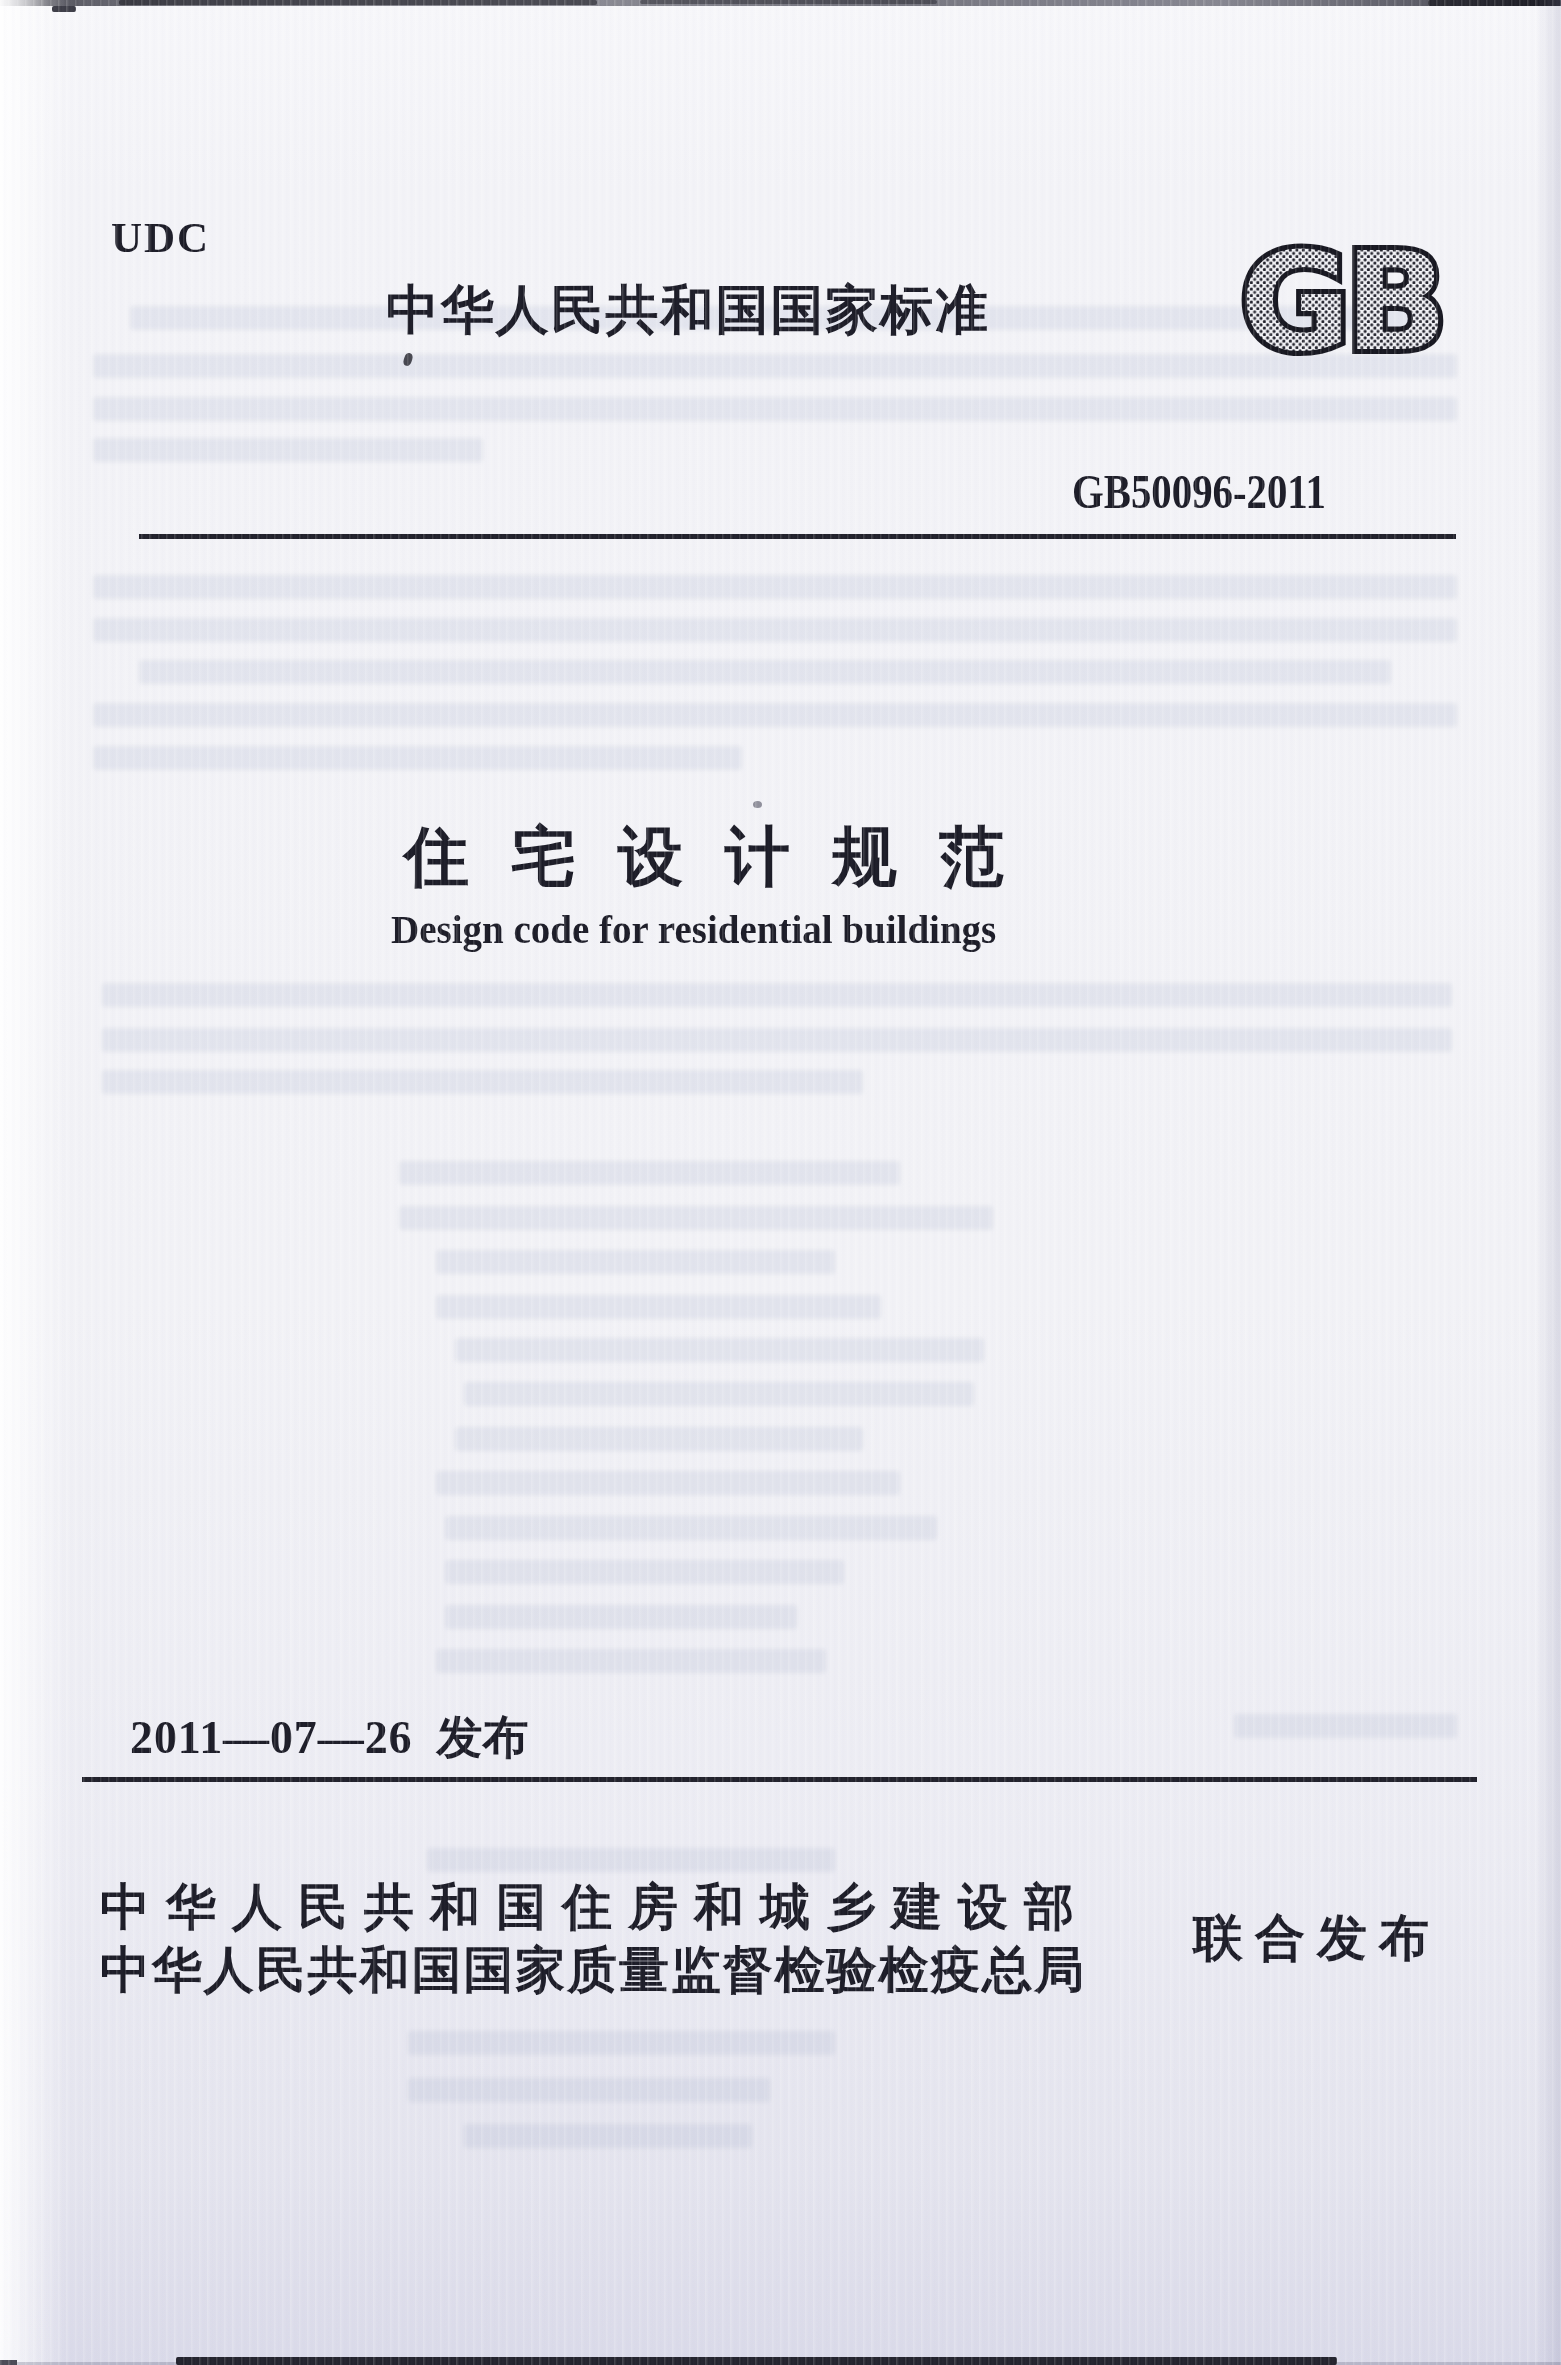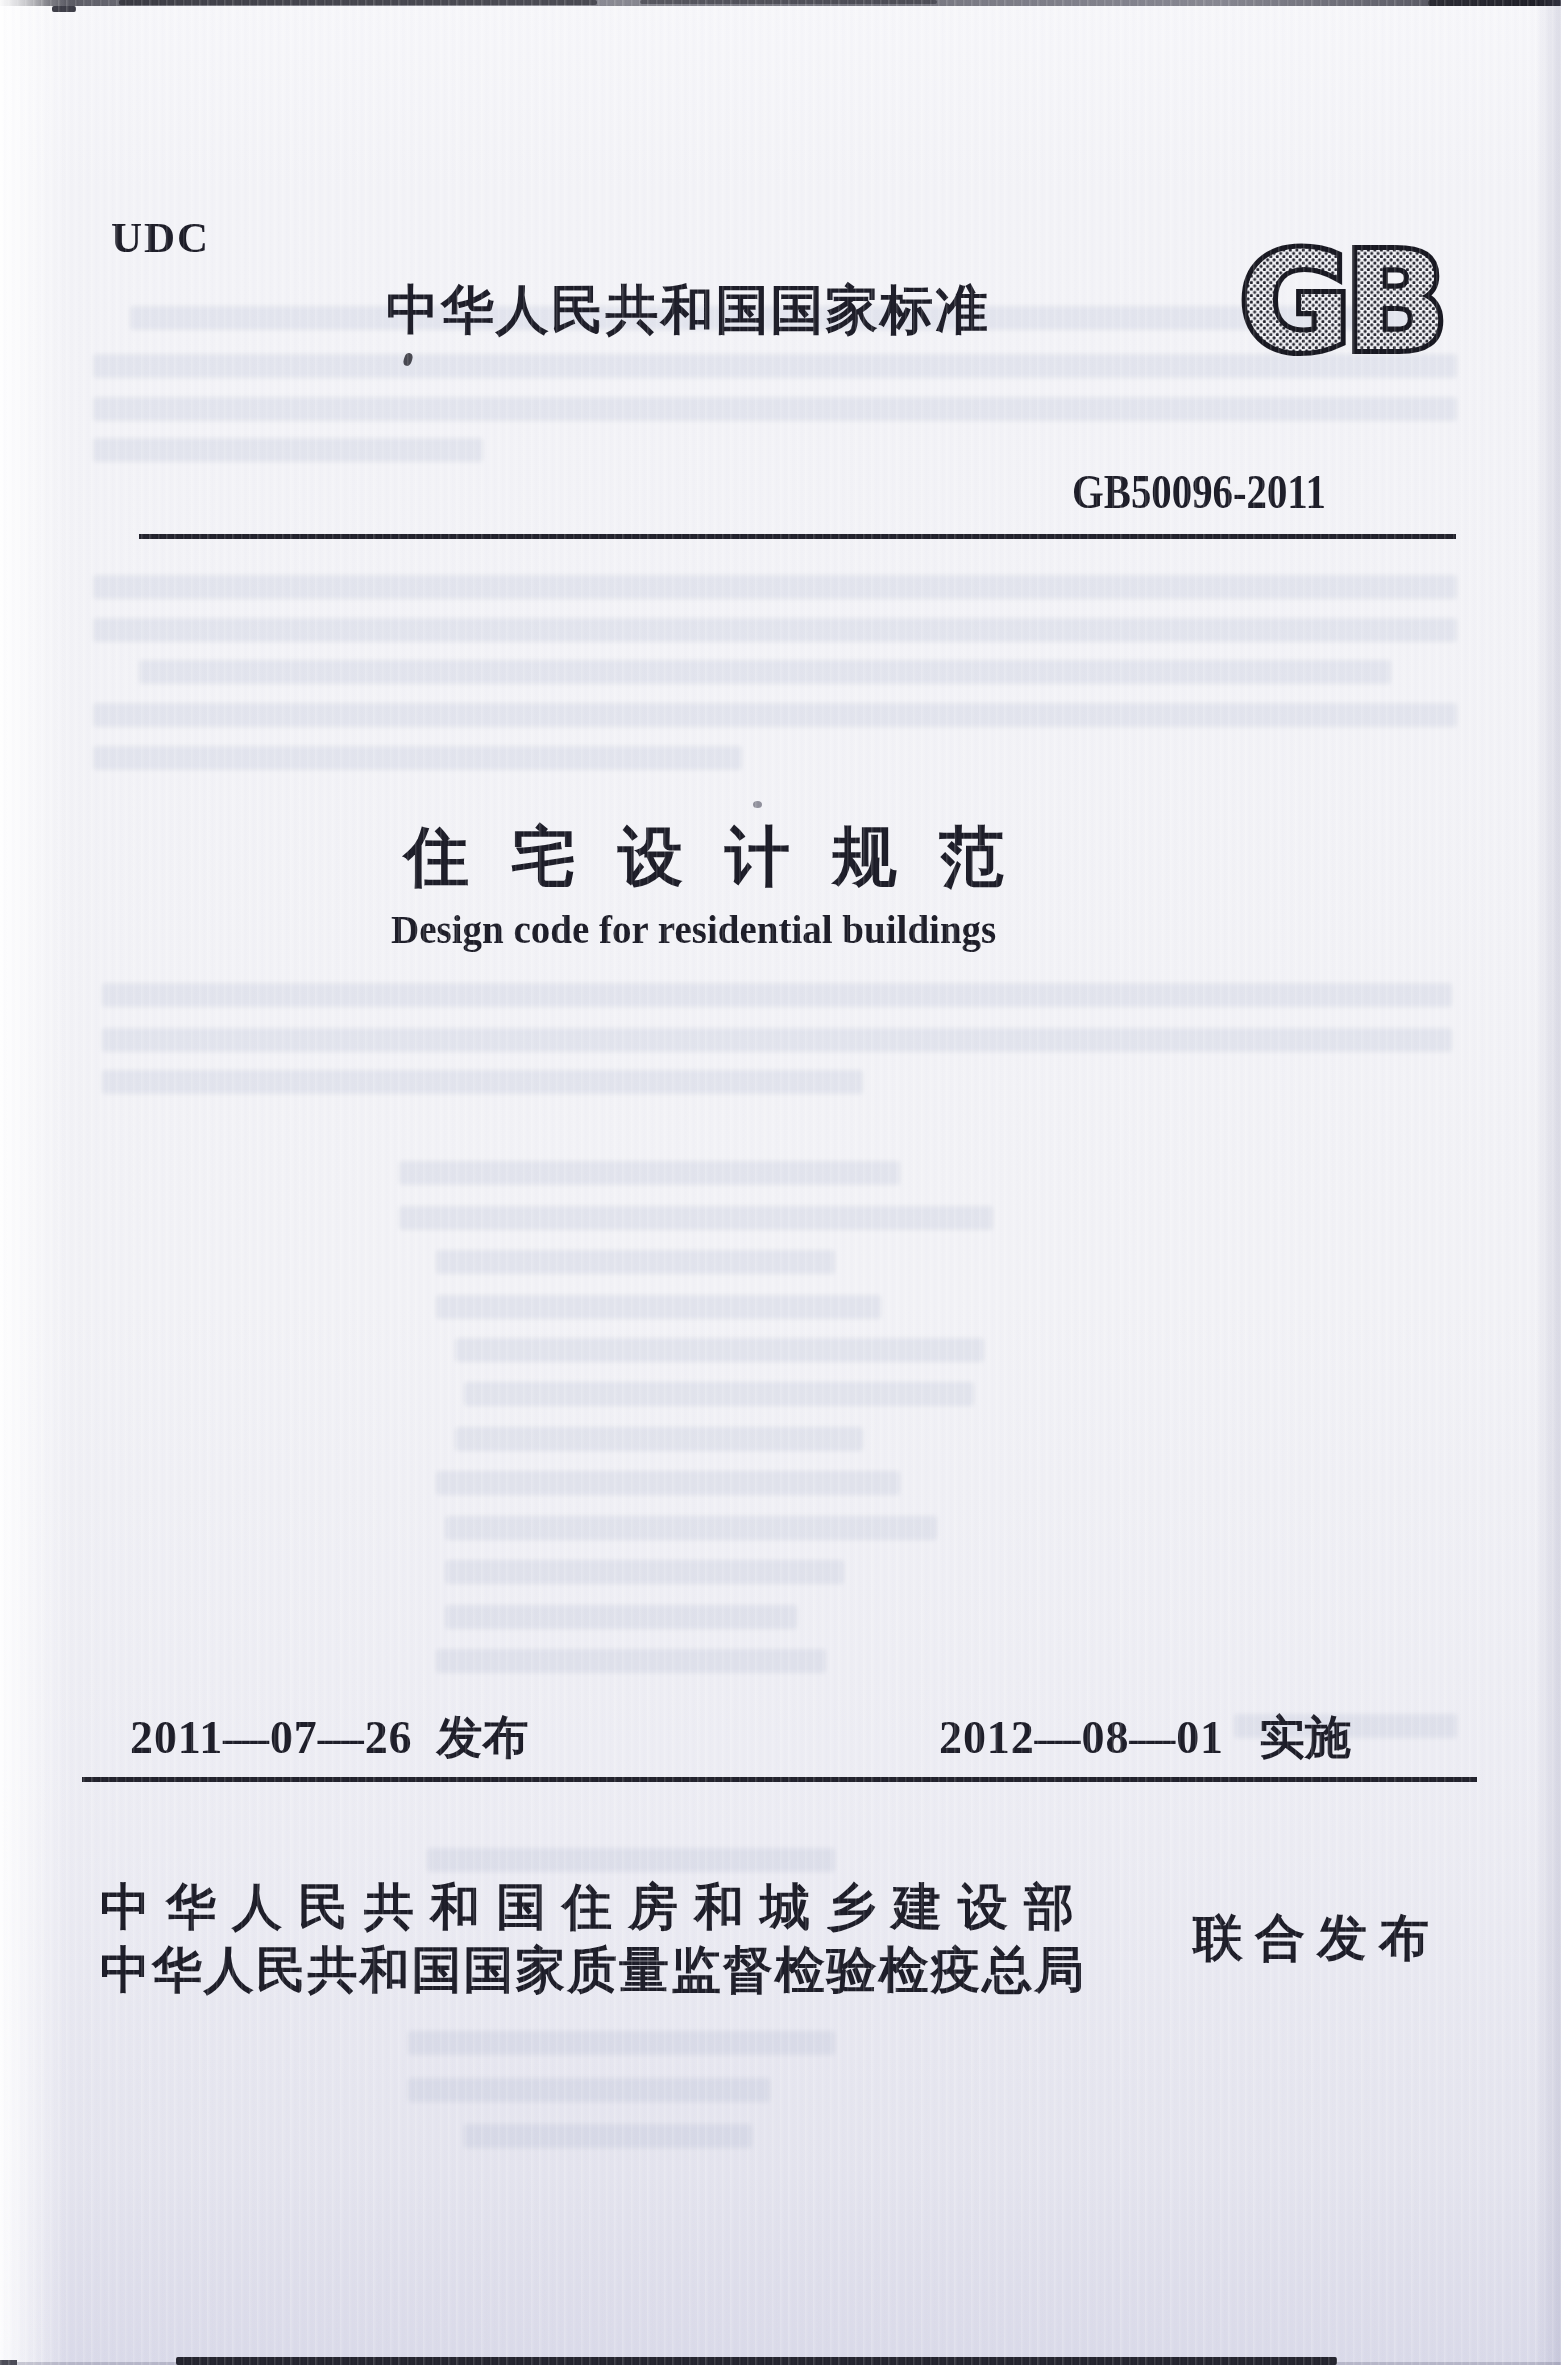--- a/index.html
+++ b/index.html
@@ -127,25 +127,20 @@
 
   <div class="abs title-en serif b">Design code for residential buildings</div>
   <div class="abs title-zh serif b">住宅设计规范</div>
 
   <div class="abs date-row issue-row">
     <span class="serif b num">2011—07—26</span>
     <span class="gap"></span>
     <span class="serif b">发布</span>
   </div>
 
-  <div class="abs date-row impl-row">
-    <span class="serif b num">2012—08—01</span>
-    <span class="gap"></span>
-    <span class="serif b">实施</span>
-  </div>
 
   <div class="abs rule rule2"></div>
 
   <div class="abs pub pub1 sans b">中华人民共和国住房和城乡建设部</div>
   <div class="abs pub pub2 sans b">中华人民共和国国家质量监督检验检疫总局</div>
   <div class="abs joint sans b">联合发布</div>
 
   <div class="abs bottom-edge"></div>
   <div class="abs bottom-bar"></div>
 

